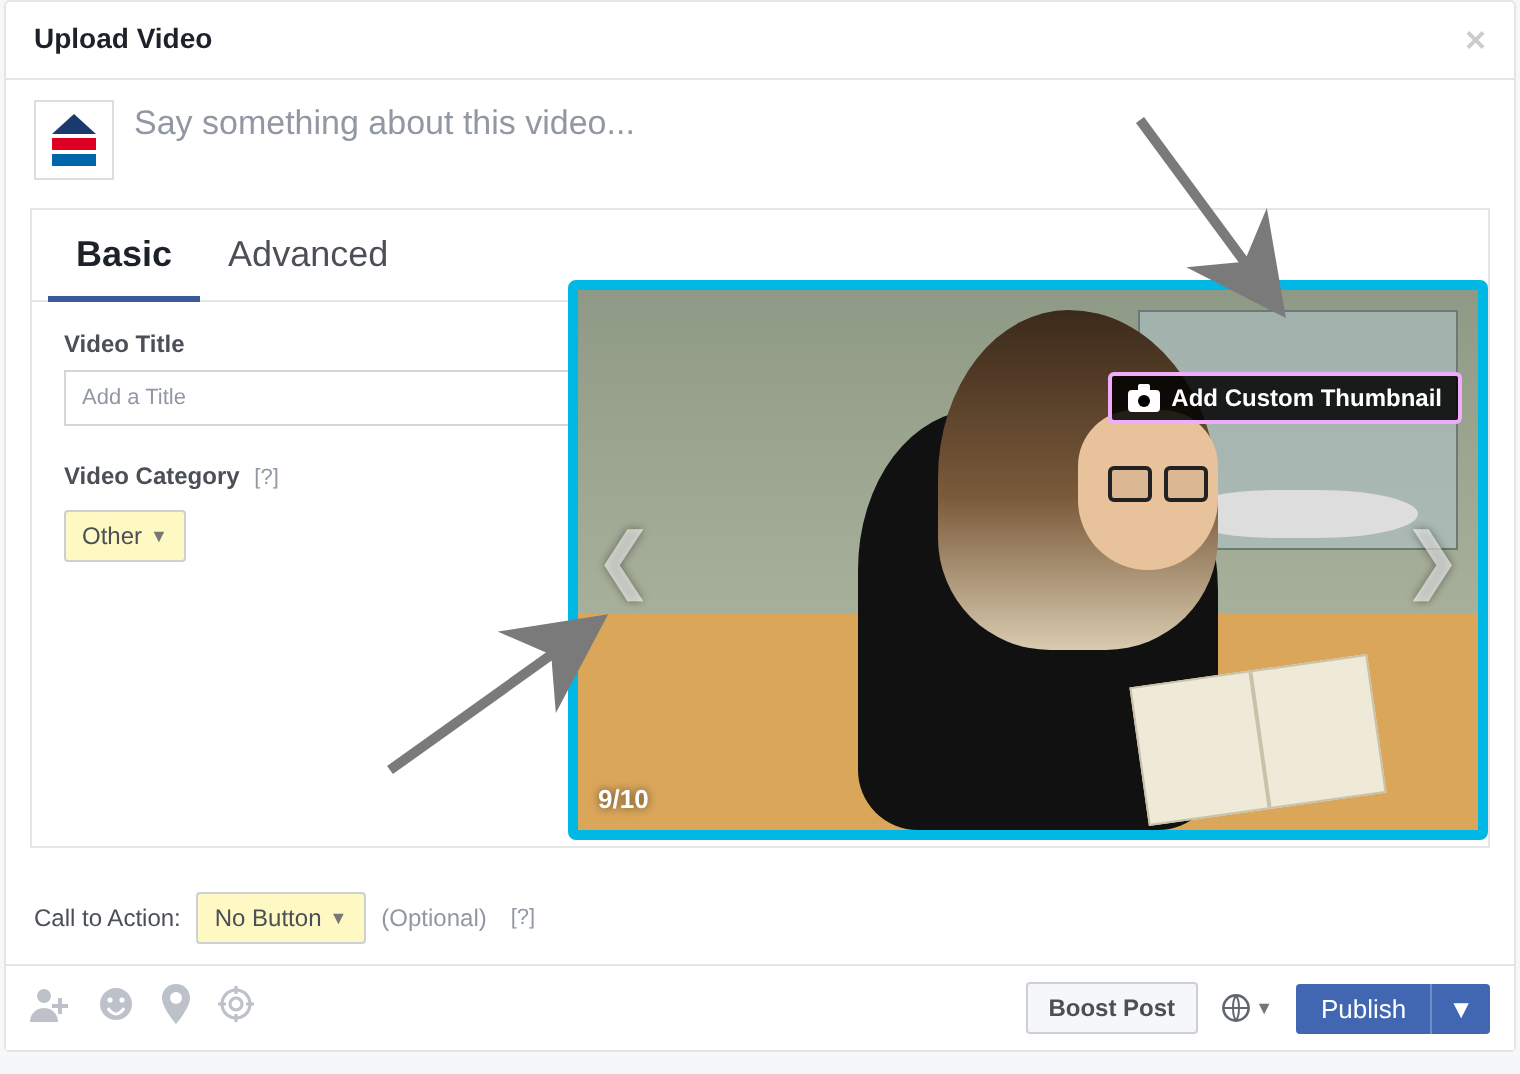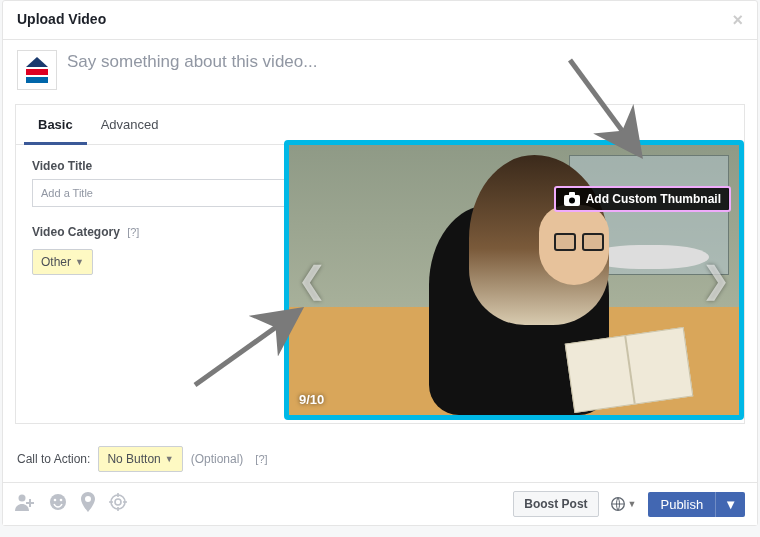--- a/index.html
+++ b/index.html
@@ -56,21 +56,21 @@
   }
   .tabs {
     display: flex;
     border-bottom: 1px solid #e5e5e5;
     padding: 0 8px;
   }
   .tab {
     padding: 12px 14px 10px 14px;
     color: #4b4f56;
     cursor: pointer;
-    font-size: 13px;
+    font-size: 18px;
   }
   .tab.active {
     color: #1d2129;
     font-weight: bold;
     border-bottom: 3px solid #3b5998;
     margin-bottom: -1px;
   }
   .form-area { padding: 14px 16px; }
   .field-label { color: #4b4f56; font-size: 12px; font-weight: bold; margin-bottom: 6px; }
   .help-q { color: #9197a3; font-weight: normal; margin-left: 4px; font-size: 11px; }

